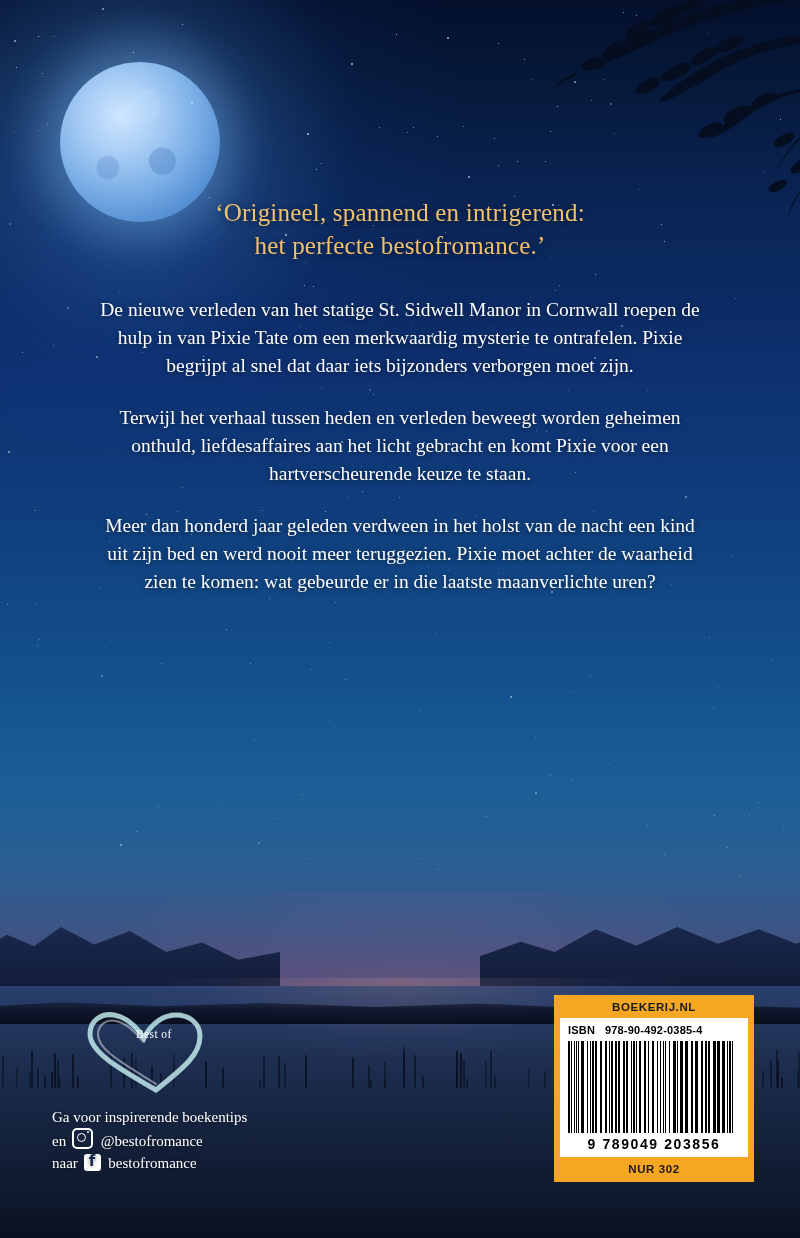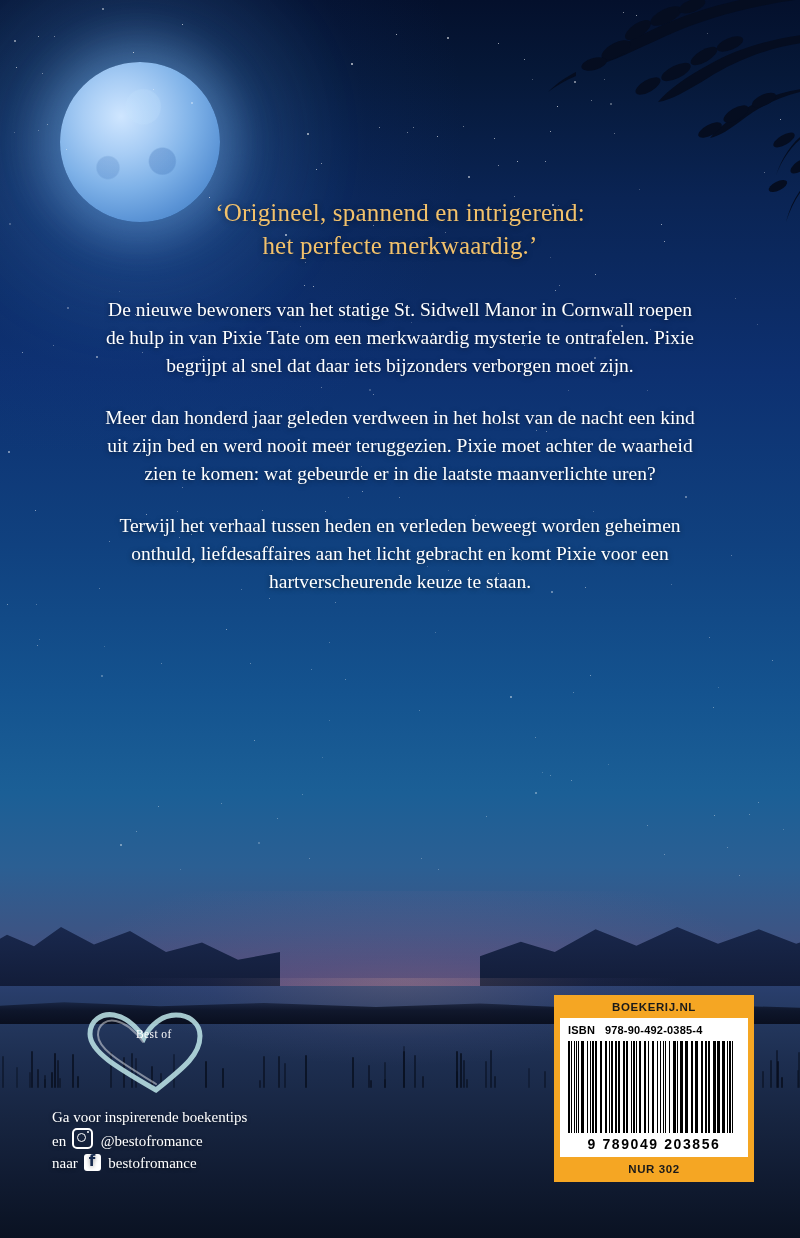--- a/index.html
+++ b/index.html
@@ -664,27 +664,27 @@
       <b style="left:463.4px;height:27.8px;opacity:0.67"></b>
       <b style="left:43.9px;height:13.3px;opacity:0.58"></b>
       <b style="left:798.3px;height:35.7px;opacity:0.56"></b>
       <b style="left:54.1px;height:35.3px;opacity:0.90"></b>
     </div>
 
   <div class="content">
 
     <div class="quote-top">
       <div>‘Origineel, spannend en intrigerend:</div>
-      <div>het perfecte merkwaardig.’</div>
+      <div>het perfecte bestofromance.’</div>
     </div>
 
     <div class="blurb">
-      <p>De nieuwe bewoners van het statige St. Sidwell Manor in Cornwall roepen de hulp in van Pixie Tate om een merkwaardig mysterie te ontrafelen. Pixie begrijpt al snel dat daar iets bijzonders verborgen moet zijn.</p>
+      <p>De nieuwe verleden van het statige St. Sidwell Manor in Cornwall roepen de hulp in van Pixie Tate om een merkwaardig mysterie te ontrafelen. Pixie begrijpt al snel dat daar iets bijzonders verborgen moet zijn.</p>
+      <p>Terwijl het verhaal tussen heden en verleden beweegt worden geheimen onthuld, liefdesaffaires aan het licht gebracht en komt Pixie voor een hartverscheurende keuze te staan.</p>
       <p>Meer dan honderd jaar geleden verdween in het holst van de nacht een kind uit zijn bed en werd nooit meer teruggezien. Pixie moet achter de waarheid zien te komen: wat gebeurde er in die laatste maanverlichte uren?</p>
-      <p>Terwijl het verhaal tussen heden en verleden beweegt worden geheimen onthuld, liefdesaffaires aan het licht gebracht en komt Pixie voor een hartverscheurende keuze te staan.</p>
     </div>
 
   </div>
 
   <div class="brand">
     <div class="brand-mark">
       <svg width="190" height="92" viewBox="0 0 190 92">
         <path d="M96 84 C 58 62, 30 46, 30 28 C 30 14, 42 7, 54 9 C 66 11, 76 20, 84 32 C 90 19, 102 9, 116 9 C 130 9, 140 18, 140 30 C 140 48, 126 60, 96 84 Z" fill="none" stroke="#bfe8ea" stroke-width="5" stroke-linecap="round" opacity="0.85"></path>
         <path d="M96 78 C 64 58, 38 44, 38 29 C 38 18, 47 13, 56 15 C 66 17, 75 25, 83 36" fill="none" stroke="#ffffff" stroke-width="2" stroke-linecap="round" opacity="0.45"></path>
       </svg>

